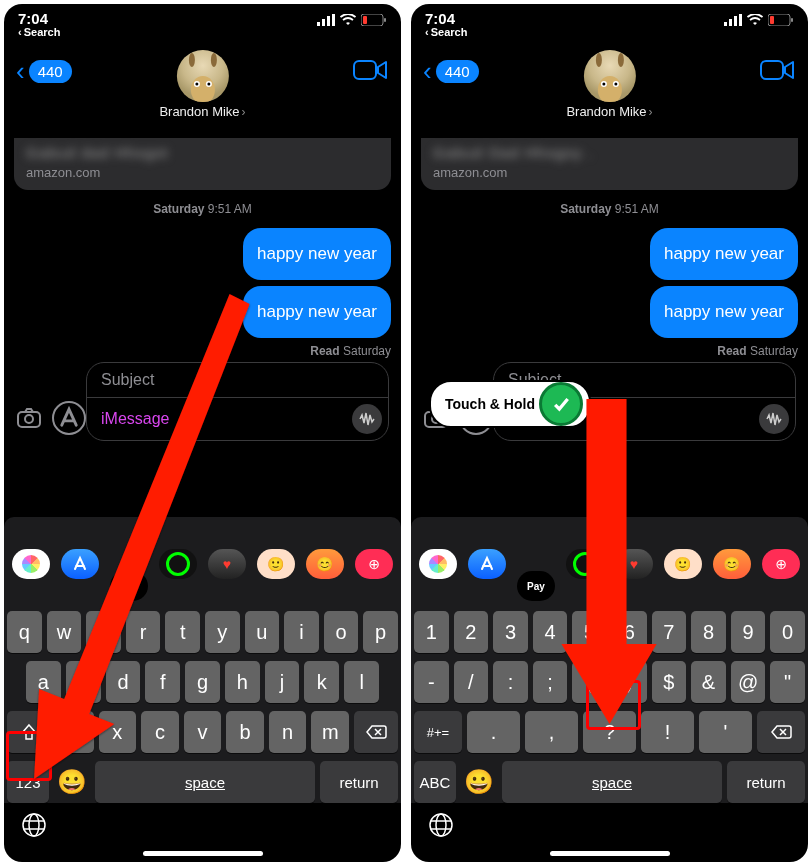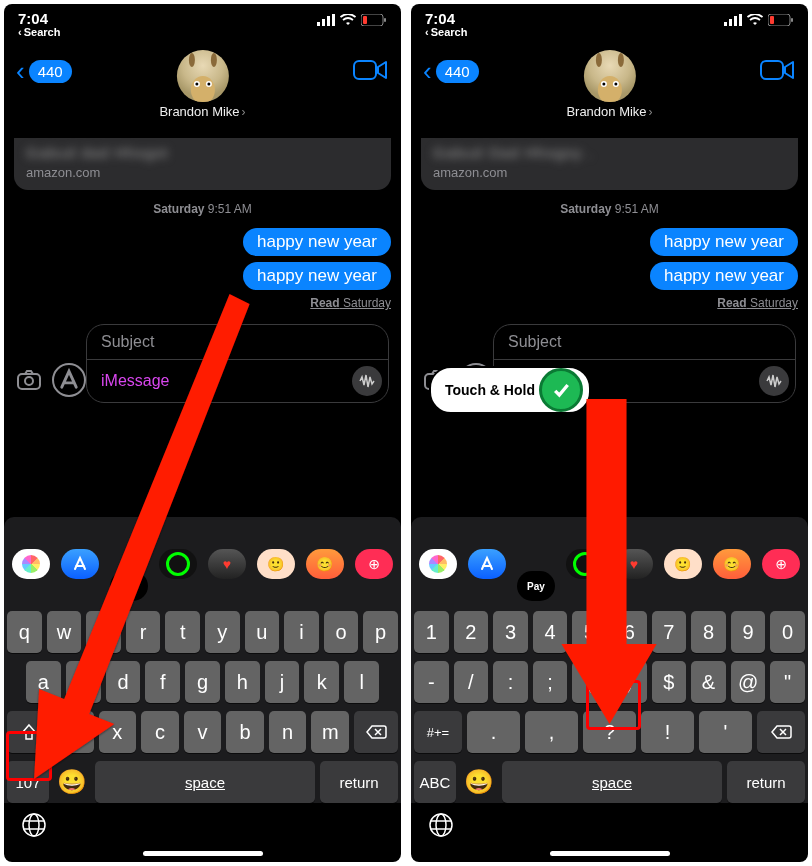--- a/index.html
+++ b/index.html
@@ -14,21 +14,21 @@
     gap: 10px;
     padding: 4px;
     width: 812px;
     height: 866px;
     box-sizing: border-box;
   }
   .phone {
     position: relative;
     flex: 1;
     background: #000;
-    border-radius: 8px;
+    border-radius: 18px;
     overflow: hidden;
     display: flex;
     flex-direction: column;
     color: #fff;
   }
   
   .status-bar {
     display: flex;
     justify-content: space-between;
     align-items: flex-start;
@@ -80,24 +80,24 @@
   .link-card .blurred {
     color:#999; filter: blur(4px); font-size:15px; letter-spacing:1px;
     user-select:none;
   }
   .link-card .domain { color:#8e8e93; font-size:13px; margin-top:4px; }
   .timestamp { text-align:center; font-size:12px; color:#8e8e93; margin: 12px 0 12px 0; font-weight:500;}
   .timestamp .day { font-weight:600; }
   .bubble-row { display:flex; justify-content:flex-end; margin-bottom:6px; }
   .bubble {
     background:#0a84ff; color:#fff; font-size:17px;
-    padding:4px 14px; border-radius:18px;
+    padding:16px 14px; border-radius:18px;
     max-width:75%;
   }
-  .read-receipt { text-align:right; font-size:12px; color:#8e8e93; margin-bottom:14px;text-decoration:underline;}
+  .read-receipt { text-align:right; font-size:12px; color:#8e8e93; margin-bottom:4px;}
   .read-receipt .read { font-weight:600; color:#8e8e93;}
 
   
   .compose-wrap { display:flex; align-items:flex-end; padding: 0 2px; }
   .compose-icons { display:flex; align-items:center; gap:10px; padding-bottom:6px; }
   .compose-icons .icon { color:#8e8e93; }
   .compose-icons svg { width:26px; height:26px; display:block; }
   .app-icon-btn {
     width:30px; height:30px; border-radius:50%; border:2px solid #8e8e93;
     display:flex; align-items:center; justify-content:center;
@@ -372,21 +372,21 @@
         <div class="key">n</div>
         <div class="key">m</div>
         <div class="key dark del" style="flex:0 0 44px">
           <svg viewBox="0 0 22 22">
               <path d="M7 5 H19 A2 2 0 0 1 21 7 V15 A2 2 0 0 1 19 17 H7 L2 11 Z" stroke="#fff" stroke-width="1.5" fill="none"></path>
               <path d="M10 8 L16 14 M16 8 L10 14" stroke="#fff" stroke-width="1.5"></path>
             </svg>
         </div>
       </div>
       <div class="krow bottom">
-        <div class="key dark fn next">107</div>
+        <div class="key dark fn next">123</div>
         <div class="key emoji">😀</div>
         <div class="key dark fn space">space</div>
         <div class="key dark fn return">return</div>
       </div>
     </div>
 
     <div class="kb-footer">
       <span>
         <svg viewBox="0 0 28 28">
             <circle cx="14" cy="14" r="11" stroke="#fff" stroke-width="1.5" fill="none"></circle>
@@ -591,21 +591,21 @@
             <circle cx="14" cy="14" r="11" stroke="#fff" stroke-width="1.5" fill="none"></circle>
             <ellipse cx="14" cy="14" rx="5" ry="11" stroke="#fff" stroke-width="1.5" fill="none"></ellipse>
             <path d="M4 10 H24 M4 18 H24" stroke="#fff" stroke-width="1.5"></path>
           </svg>
       </span>
     </div>
     <div class="home-ind"></div>
 
     <div class="highlight" style="left:175px; bottom:132px; width:55px; height:50px;"></div>
 
-    <div class="th-pill" style="left:18px; top:362px;">
+    <div class="th-pill" style="left:18px; top:376px;">
       <span>Touch &amp; Hold</span>
       <span class="th-badge">
         <svg viewBox="0 0 24 24">
             <path d="M5 13 L10 18 L20 6"></path>
           </svg>
       </span>
     </div>
 
     <svg class="overlay" viewBox="0 0 396 858" preserveAspectRatio="none">
       <polygon points="175,395 215,395 215,640 245,640 198,720 150,640 175,640" fill="#ff1a00"></polygon>

